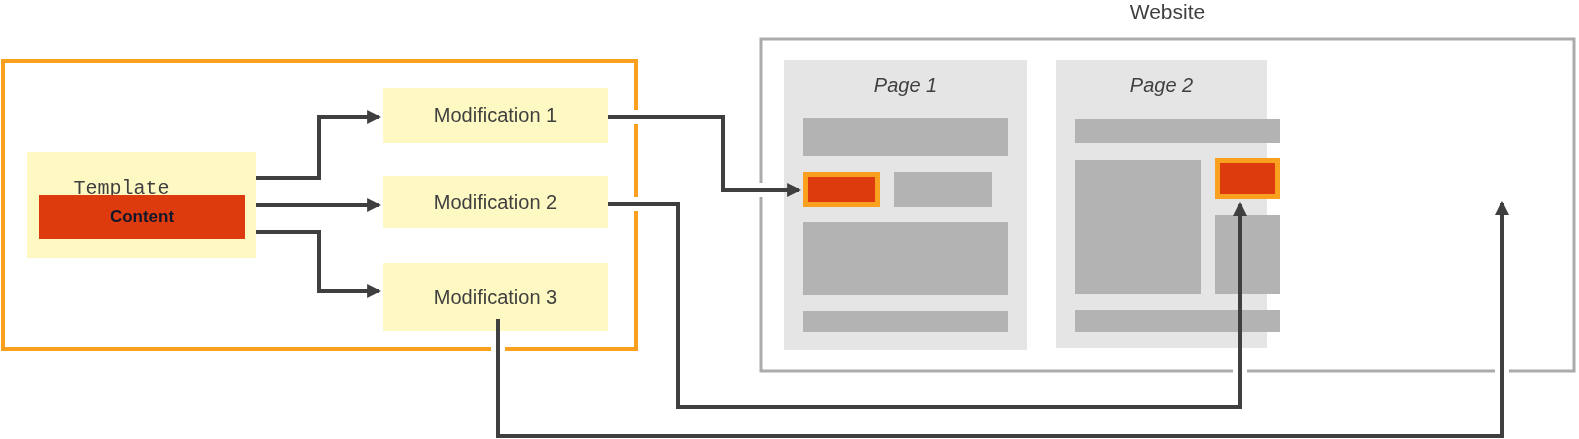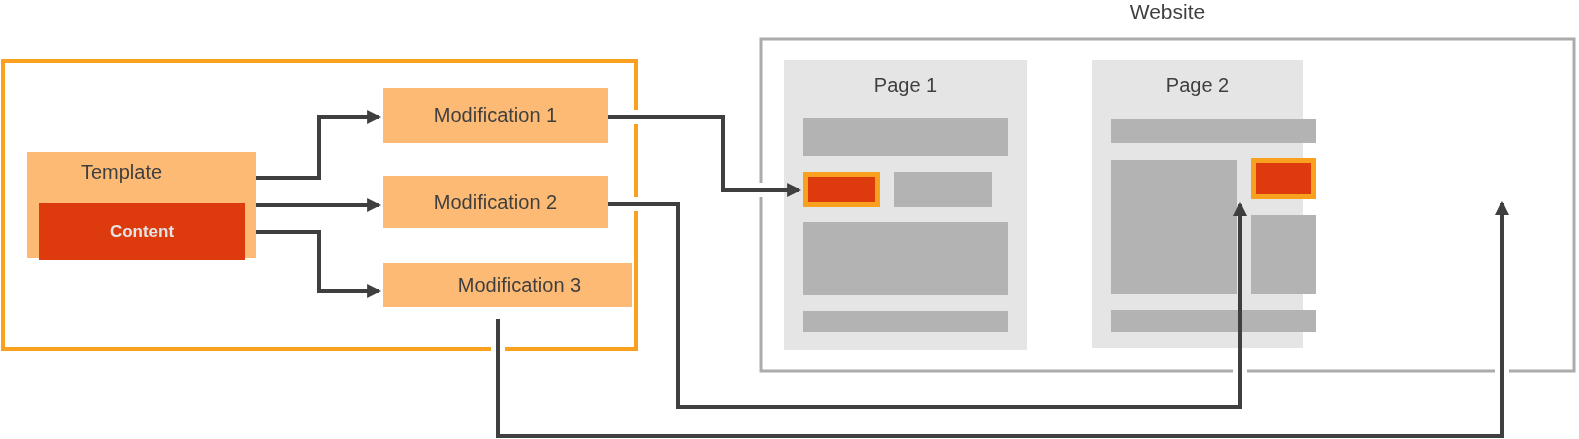--- a/index.html
+++ b/index.html
@@ -4,41 +4,41 @@
 <style>
   html,body{margin:0;padding:0;background:#ffffff;}
   #canvas{
     position:relative;width:1579px;height:439px;background:#ffffff;overflow:hidden;
     font-family:"Liberation Sans", sans-serif;color:#3f3f3f;
   }
   .abs{position:absolute;}
   .title{font-size:21px;text-align:center;color:#3f3f3f;}
   .box-label{font-size:20px;text-align:center;color:#3f3f3f;}
   
-  .orange-box{background:#fdba74;}
+  .orange-box{background:#fef9c3;}
   .template-box{left:27px;top:152px;width:229px;height:106px;}
-  .template-label{left:27px;top:161px;width:189px;}
+  .template-label{left:27px;top:177px;width:189px;font-family:Liberation Mono, monospace;}
   .content-box{
-    left:39px;top:203px;width:206px;height:57px;background:#dd3b0e;
+    left:39px;top:195px;width:206px;height:44px;background:#dd3b0e;
     display:flex;align-items:center;justify-content:center;
-    color:#e5e5e5;font-weight:bold;font-size:17px;
+    color:#0f172a;font-weight:bold;font-size:17px;
   }
   .mod-box{
     left:383px;width:225px;display:flex;align-items:center;justify-content:center;
     font-size:20px;color:#3f3f3f;
   }
   .mod1{top:88px;height:55px;}
   .mod2{top:176px;height:52px;}
-  .mod3{top:263px;height:44px;padding-left:24px;}
+  .mod3{top:263px;height:68px;}
   
   .page{background:#e5e5e5;top:60px;}
   .page1{left:784px;width:243px;height:290px;}
-  .page2{left:1092px;width:211px;height:288px;}
+  .page2{left:1056px;width:211px;height:288px;}
   .page3{left:1312px;width:243px;height:290px;}
-  .page .page-title{position:absolute;left:0;top:14px;width:100%;text-align:center;font-size:20px;color:#3f3f3f;}
+  .page .page-title{position:absolute;left:0;top:14px;width:100%;text-align:center;font-size:20px;color:#3f3f3f;font-style:italic;}
   .bar{position:absolute;background:#b3b3b3;}
   .slot{
     position:absolute;background:#dd3b0e;border:5px solid #f9a11e;box-sizing:border-box;
   }
   svg{position:absolute;left:0;top:0;pointer-events:none;}
   .hdr-frosmo{left:3px;top:20px;width:633px;}
   .hdr-website{left:761px;top:0px;width:813px;}
 </style>
 </head>
 <body>

